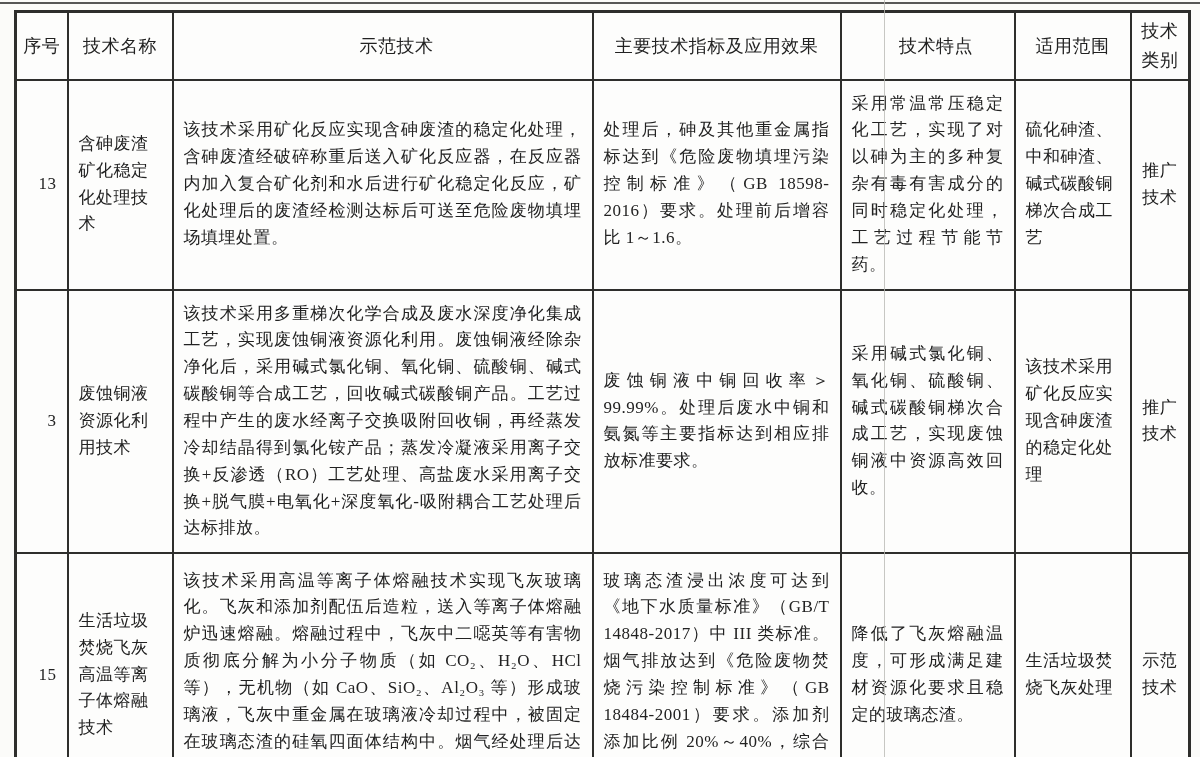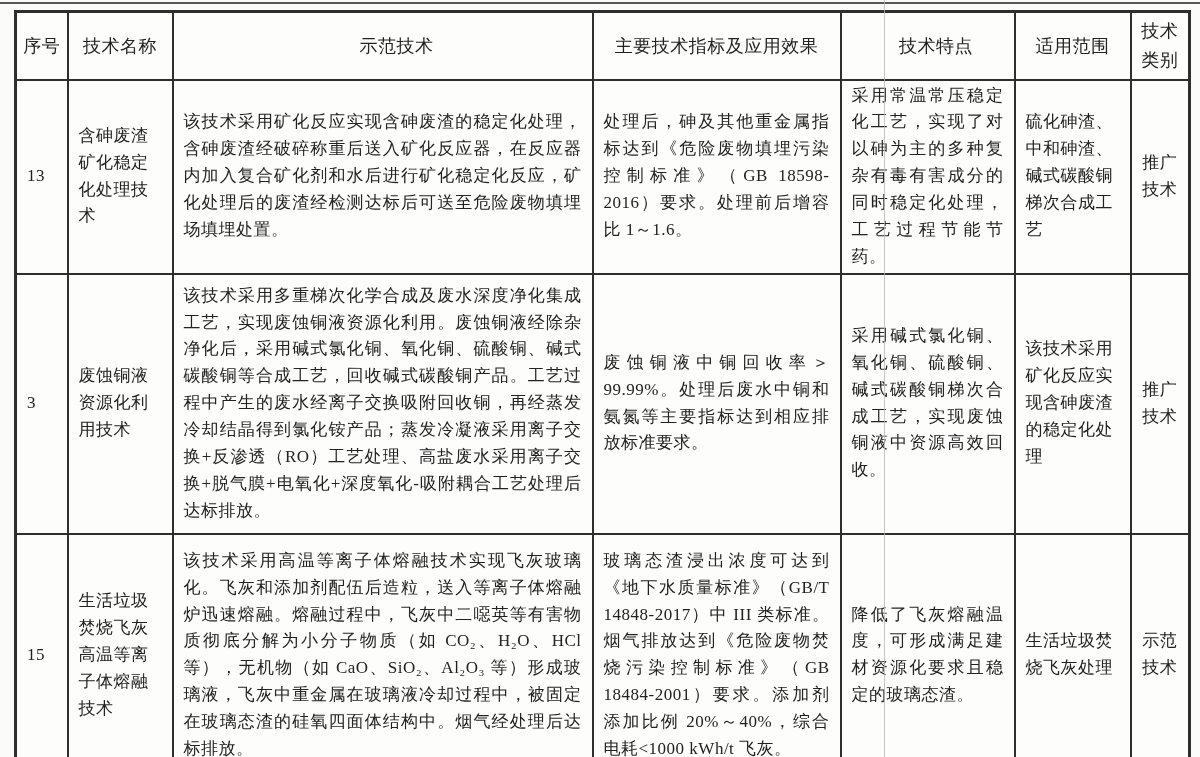--- a/index.html
+++ b/index.html
@@ -30,40 +30,40 @@
   table.tech col.c-no{width:52px;}
   table.tech col.c-name{width:105px;}
   table.tech col.c-route{width:420px;}
   table.tech col.c-ind{width:248px;}
   table.tech col.c-feat{width:174px;}
   table.tech col.c-scope{width:116px;}
   table.tech col.c-cat{width:59px;}
   table.tech th, table.tech td{
     border:2px solid #2e2e2c;
     vertical-align:middle;
-    padding:2px 10px;
+    padding:10px 10px;
     font-size:17px;
     line-height:1.58;
     letter-spacing:.5px;
     box-sizing:border-box;
   }
   table.tech{border:3px solid #2e2e2c;}
   table.tech th{
     font-weight:normal;
     font-size:18px;
     text-align:center;
     padding:4px 4px;
   }
   tr.head-row{height:68px;}
   tr.row-13{height:165px;}
   tr.row-14{height:260px;}
   tr.row-15{height:244px;}
   th.sp-wide{letter-spacing:1.55em;text-indent:1.55em;}
   th.sp-mid{letter-spacing:.95em;text-indent:.95em;margin-left:36px;}
-  td.cell-no{text-align:left;font-size:18px;}
+  td.cell-no{text-align:right;font-size:18px;}
   td.cell-name{
     font-size:18px;
     padding:6px 14px;
     text-align:left;
     letter-spacing:1px;
     margin-left:31px;
   }
   td.cell-route, td.cell-ind, td.cell-feat{
     text-align:justify;
   }

